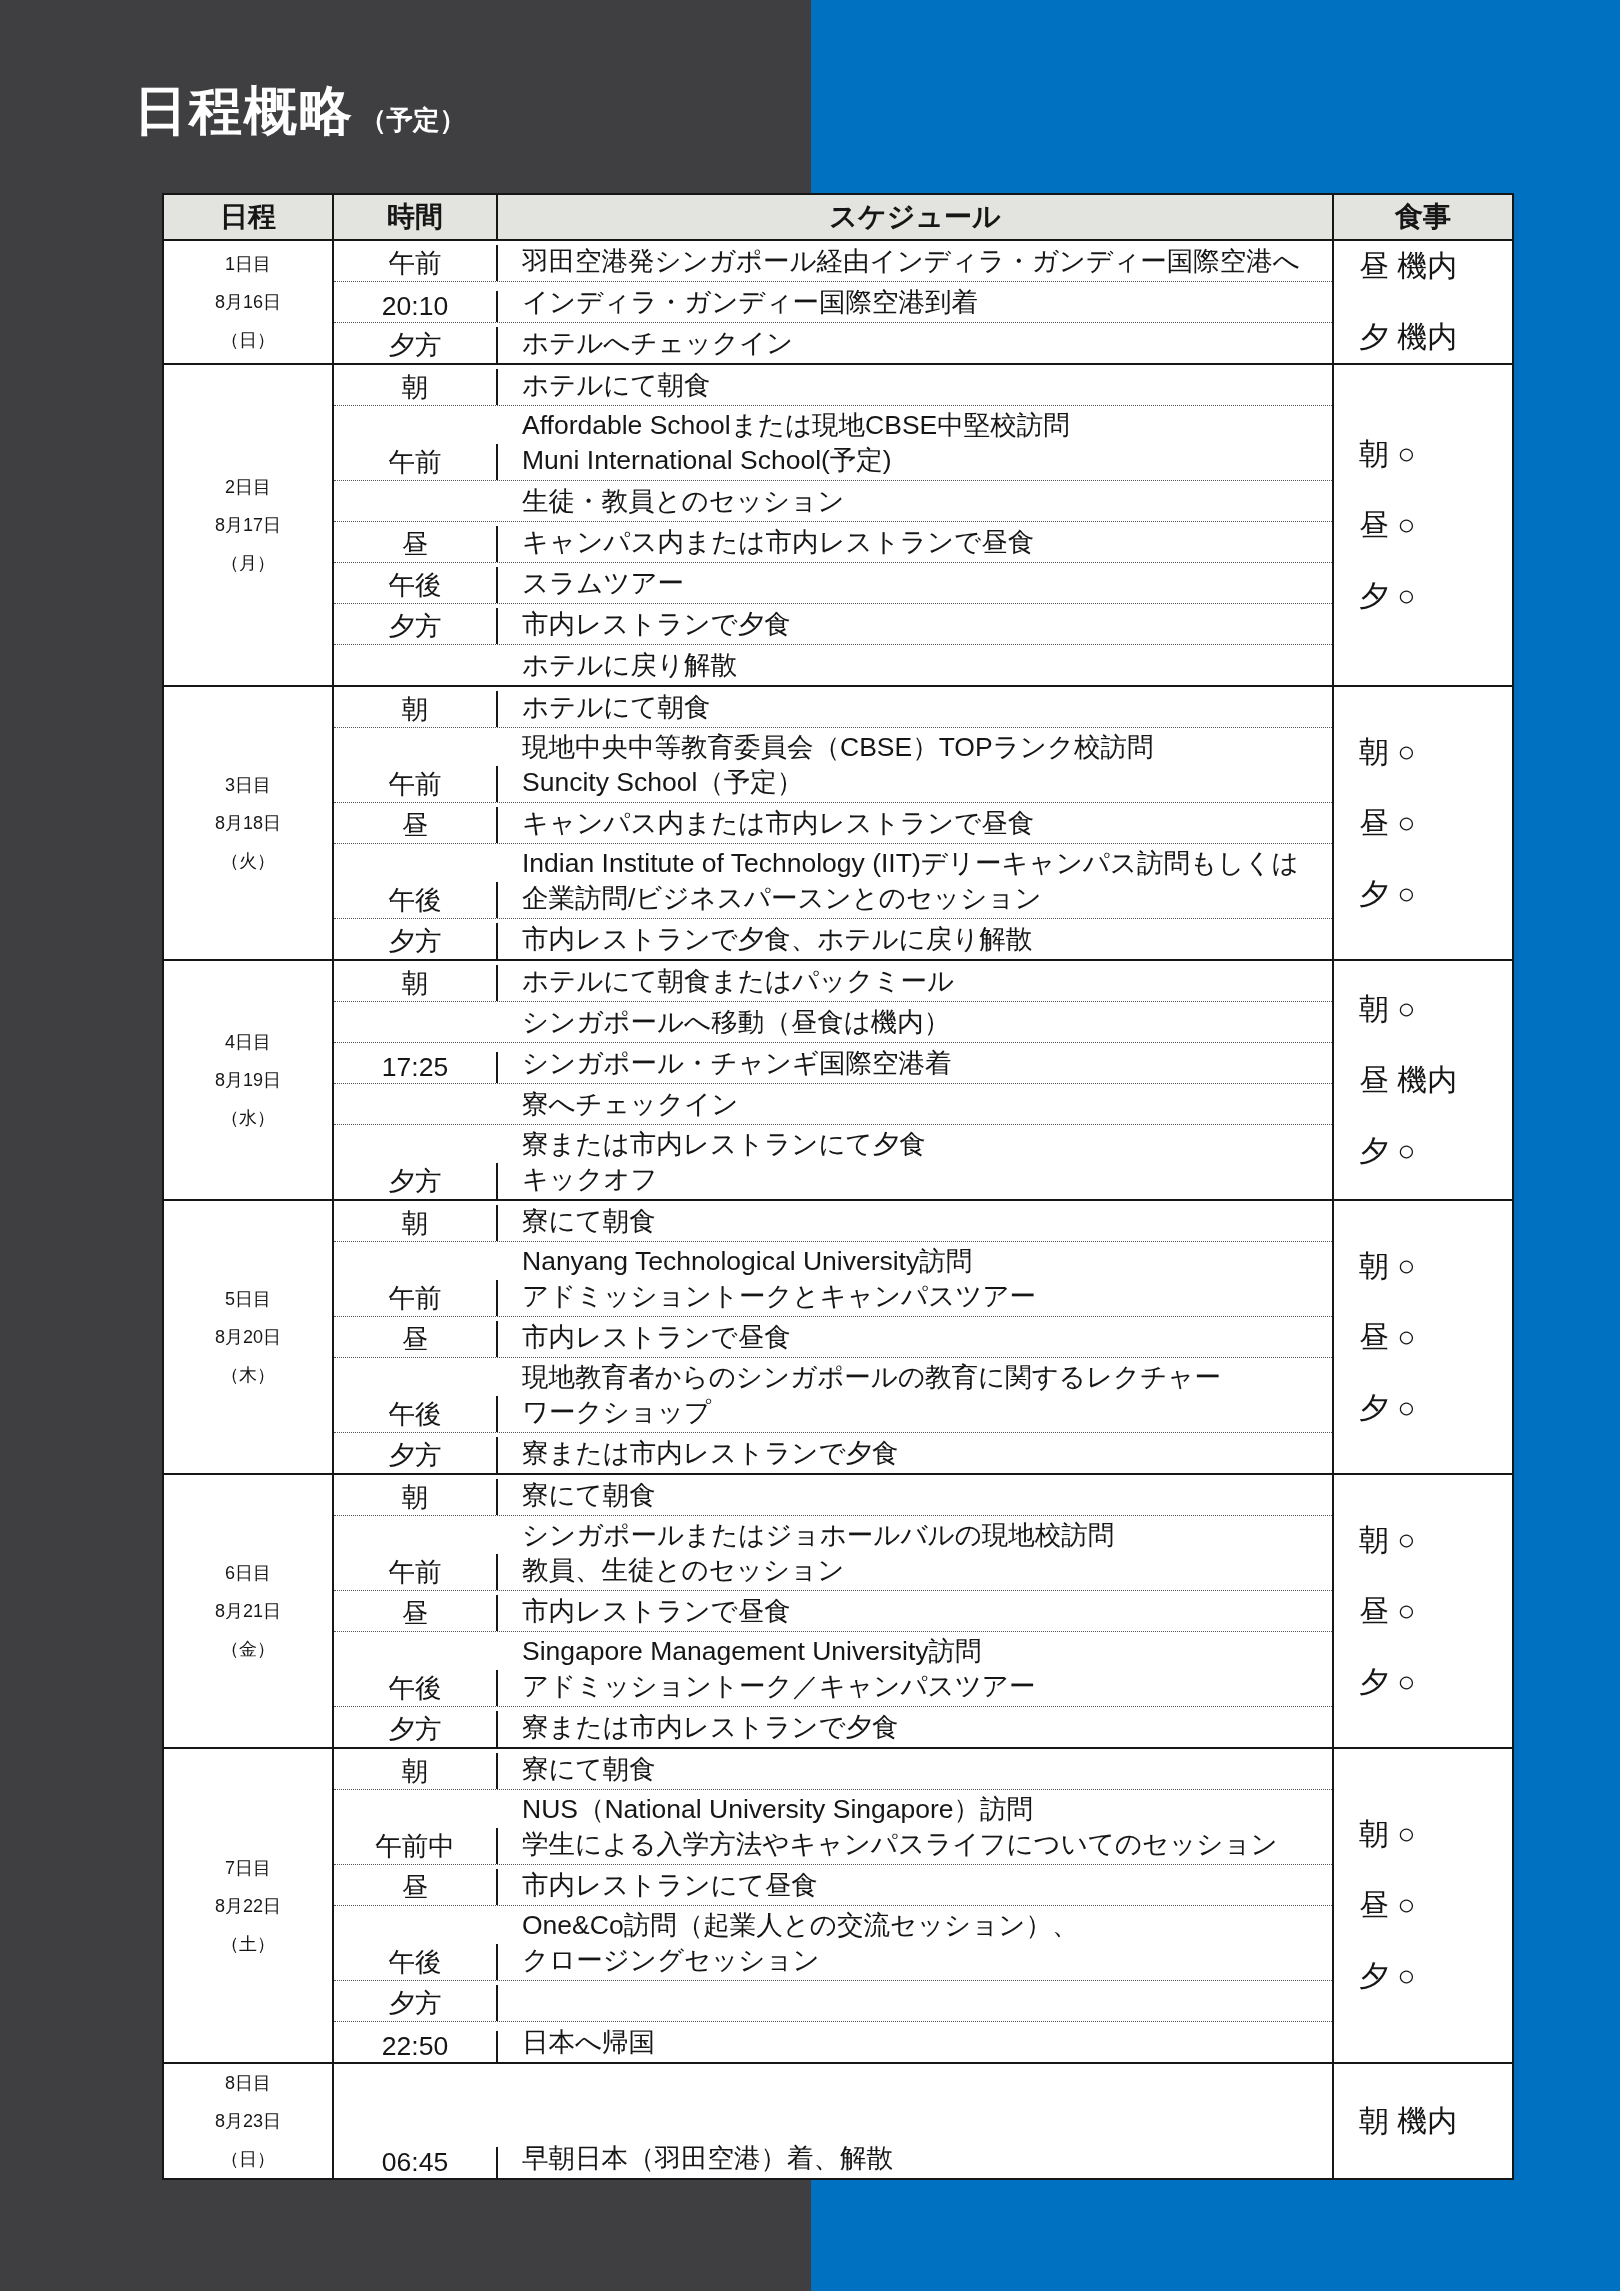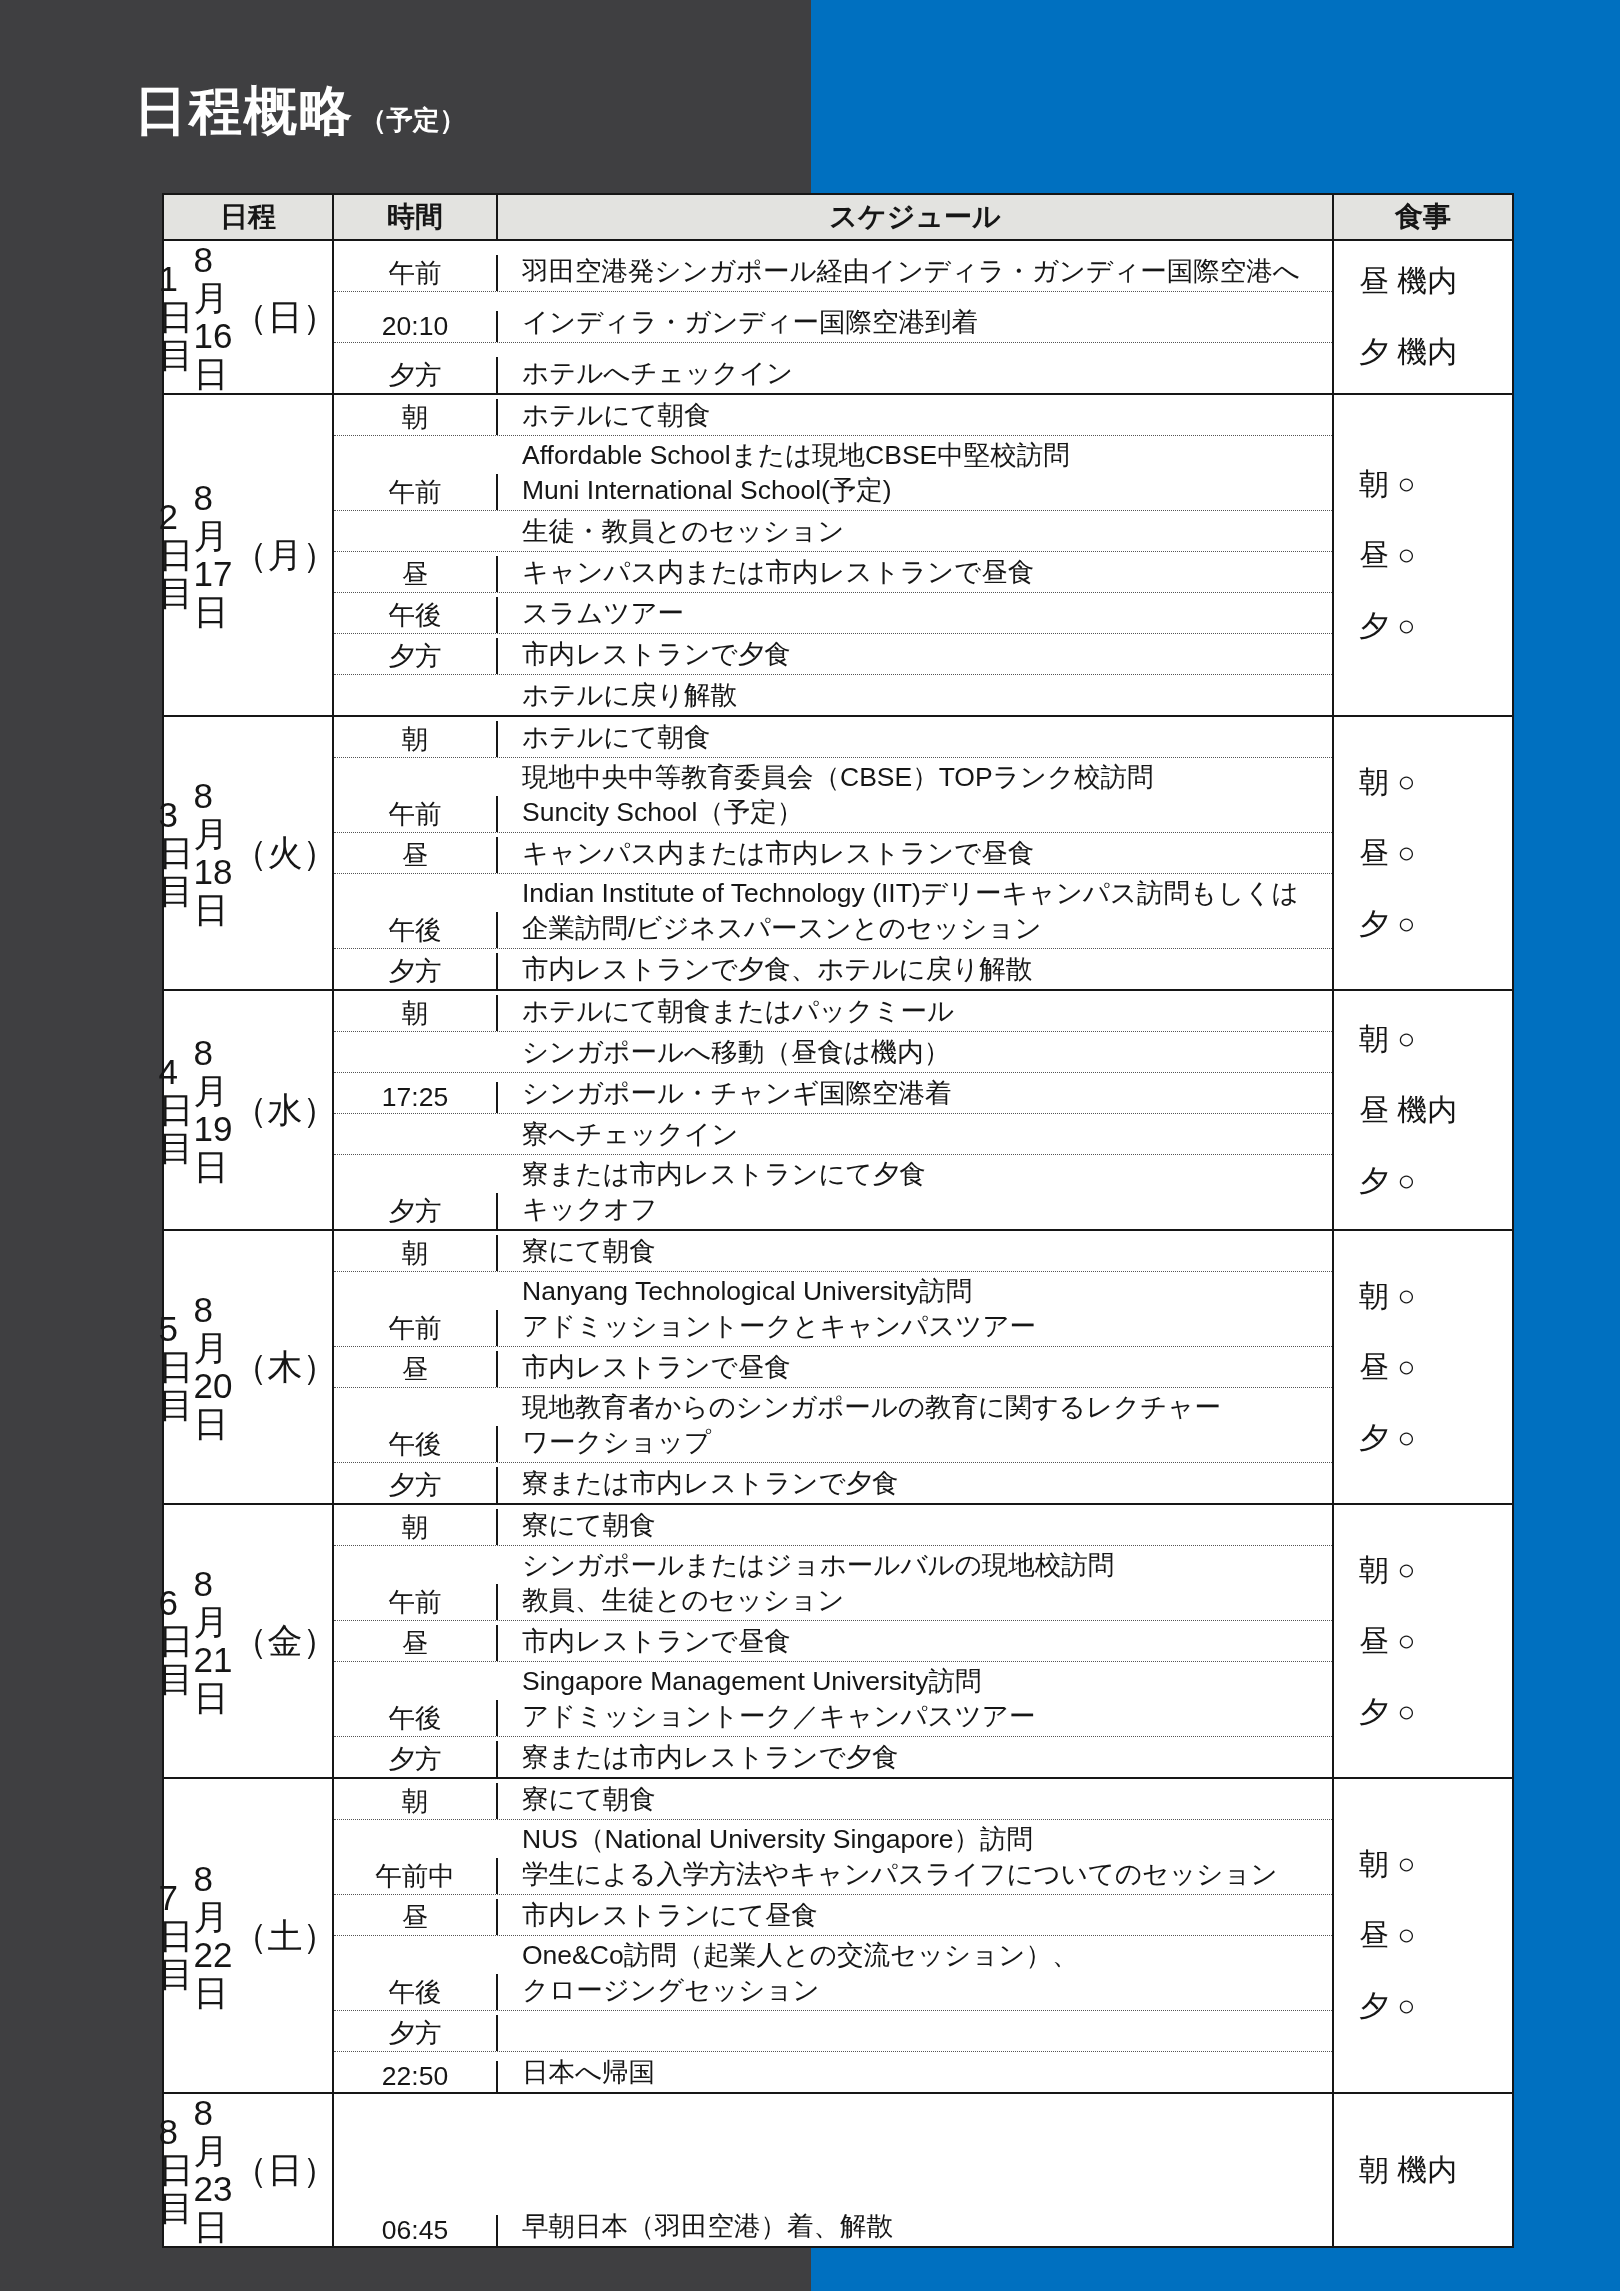--- a/index.html
+++ b/index.html
@@ -33,22 +33,22 @@
   .hcell{
     height:44px;display:flex;align-items:center;justify-content:center;
     font-size:28px;font-weight:bold;
   }
   .hrow .c-date,.day-group .date-cell{border-right:2px solid #161616;}
   .hrow .c-time,.sub-row .time-cell{border-right:2px solid #161616;}
   .hrow .c-meal,.day-group .meal-cell{border-left:2px solid #161616;}
   .hcell.c-sched{flex:1;}
   .day-group{display:flex;border-top:2px solid #161616;align-items:stretch;}
   .date-cell{
-    display:flex;flex-direction:row;justify-content:center;align-items:center;
-    font-size:35px;line-height:38px;
+    display:flex;flex-direction:column;justify-content:center;align-items:center;
+    font-size:18px;line-height:38px;
   }
   .rows-col{flex:1;display:flex;flex-direction:column;}
   .sub-row{display:flex;align-items:flex-end;flex:1;}
   .sub-row + .sub-row{border-top:1px dotted #555;}
   .time-cell{
     display:flex;align-items:center;justify-content:center;
     font-size:26.5px;
   }
   .sched-cell{
     flex:1;display:flex;flex-direction:column;justify-content:center;

